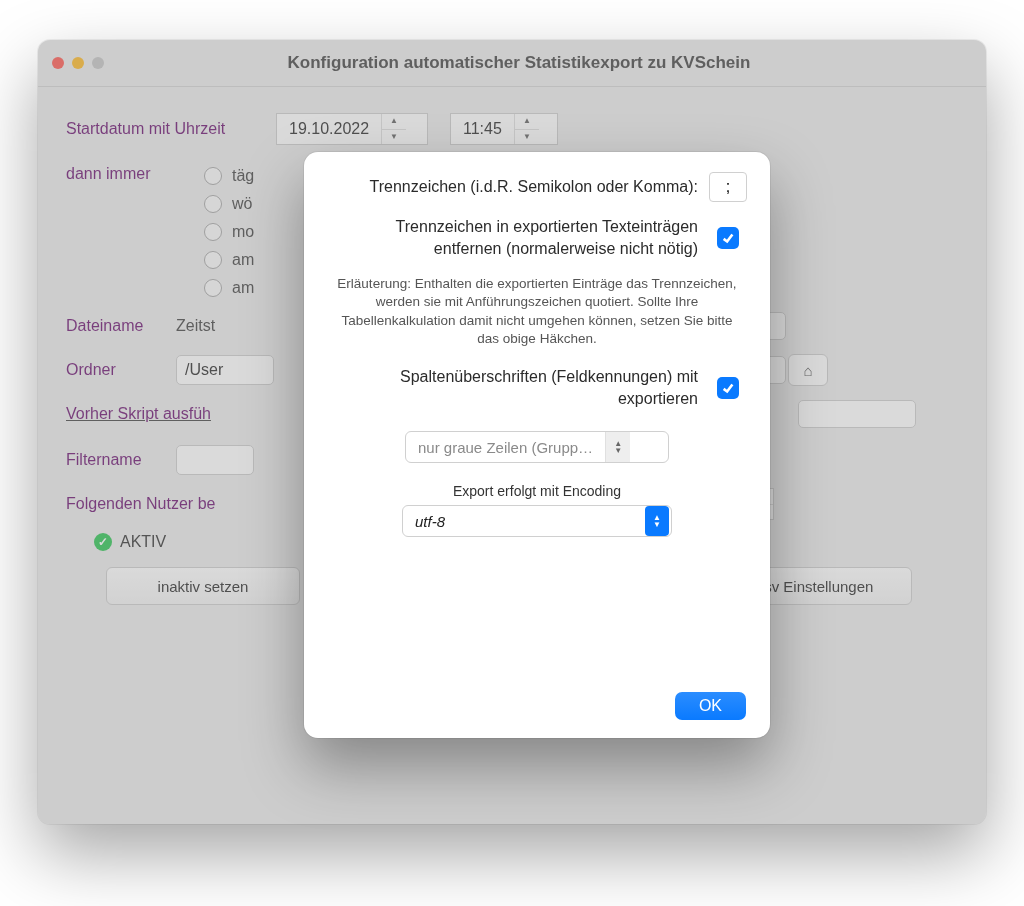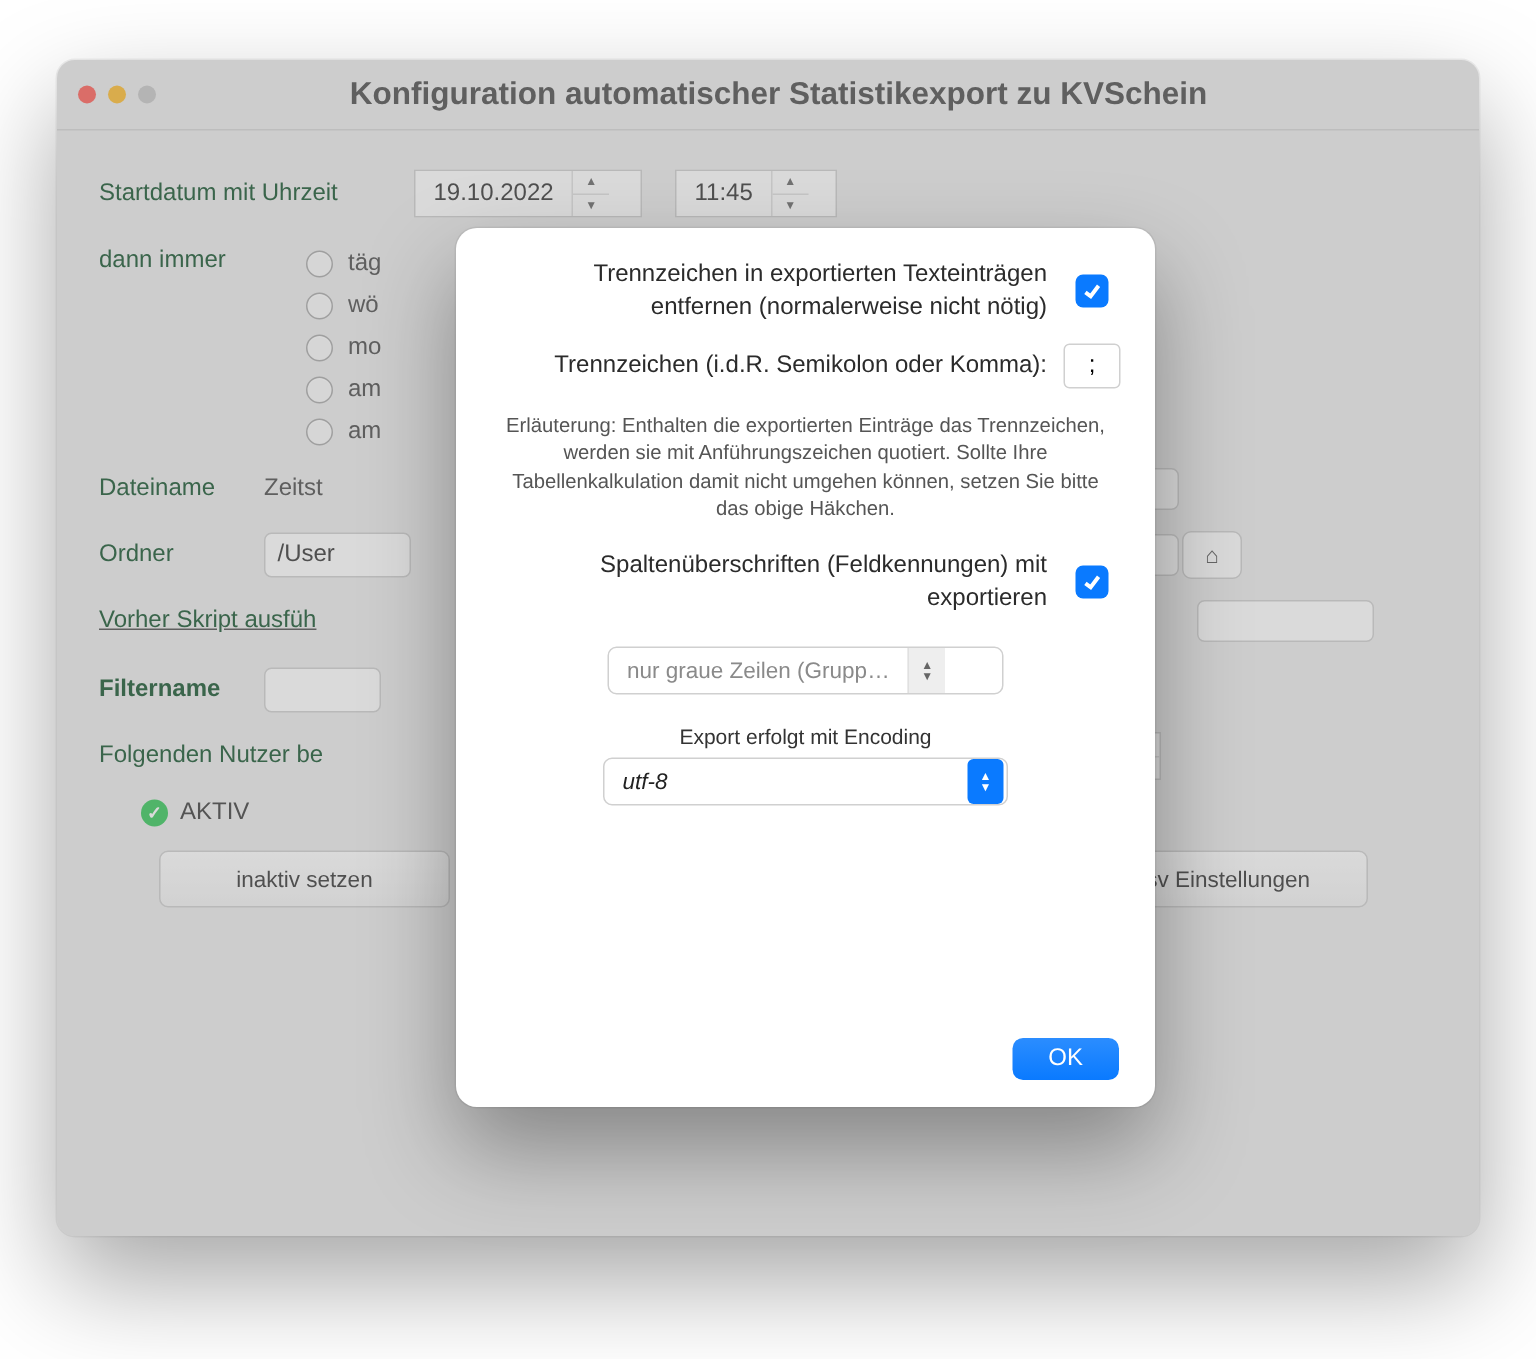--- a/index.html
+++ b/index.html
@@ -46,37 +46,37 @@
     width: 12px; height: 12px; border-radius: 50%;
     background: #bbb;
   }
   .tl-dot.close { background: #ff5f57; }
   .tl-dot.min  { background: #febc2e; }
   .tl-dot.max  { background: #c7c7c7; }
   .title {
     flex: 1;
     text-align: center;
     font-weight: 600;
-    font-size: 21px;
+    font-size: 17px;
     color: #4a4a4a;
     padding-right: 52px;
   }
   .body {
     position: relative;
     padding: 26px 28px;
     font-size: 16px;
     color: #4a4a4a;
   }
   .row {
     display: flex;
     align-items: center;
     margin-bottom: 20px;
   }
   .lbl {
-    color: #14532d;
+    color: #701a75;
   }
   
   .stepper-field {
     display: inline-flex;
     align-items: stretch;
     background: #fff;
     border: 1px solid #cfcfcf;
     border-radius: 0;
     height: 30px;
     overflow: hidden;
@@ -339,21 +339,21 @@
           <span>⌂</span>
         </span>
       </div>
 
       <div class="row" style="text-decoration:underline;">
         <span class="lbl">Vorher Skript ausfüh</span>
         <span style="position:absolute; left:672px;">danach:</span>
         <span class="inputish" style="position:absolute; left:760px; width:100px; height:26px;"></span>
       </div>
 
-      <div class="row" style="margin-top:22px;font-weight:bold;">
+      <div class="row" style="margin-top:22px;">
         <span class="lbl" style="width:110px">Filtername</span>
         <span class="inputish" style="width:60px"></span>
       </div>
 
       <div class="row" style="margin-top:14px;">
         <span class="lbl">Folgenden Nutzer be</span>
         <span class="stepper-field" style="position:absolute; left:690px; width:44px;">
           <span class="val"></span>
           <span class="arrows">
               <span class="ar">▲</span>
@@ -373,34 +373,34 @@
         <span class="mac-btn wide" style="position:absolute; left:680px;">csv Einstellungen</span>
       </div>
 
     </div>
 
     <div class="veil"></div>
   </div>
 
   <div class="modal">
     <div class="m-row">
+      <div class="m-label">Trennzeichen (i.d.R. Semikolon oder Komma):</div>
+      <div class="m-control">
+        <input class="sep-input" value=";" style="">
+      </div>
+    </div>
+
+    <div class="m-row">
       <div class="m-label">Trennzeichen in exportierten Texteinträgen entfernen (normalerweise nicht nötig)</div>
       <div class="m-control">
         <span class="checkbox">
           <svg viewBox="0 0 16 16">
               <polyline points="3,9 7,12 13,4"></polyline>
             </svg>
         </span>
-      </div>
-    </div>
-
-    <div class="m-row">
-      <div class="m-label">Trennzeichen (i.d.R. Semikolon oder Komma):</div>
-      <div class="m-control">
-        <input class="sep-input" value=";" style="">
       </div>
     </div>
 
     <div class="explain">Erläuterung: Enthalten die exportierten Einträge das Trennzeichen, werden sie mit Anführungszeichen quotiert. Sollte Ihre Tabellenkalkulation damit nicht umgehen können, setzen Sie bitte das obige Häkchen.</div>
 
     <div class="m-row" style="margin-bottom:22px;">
       <div class="m-label">Spaltenüberschriften (Feldkennungen) mit exportieren</div>
       <div class="m-control">
         <span class="checkbox">
           <svg viewBox="0 0 16 16">

